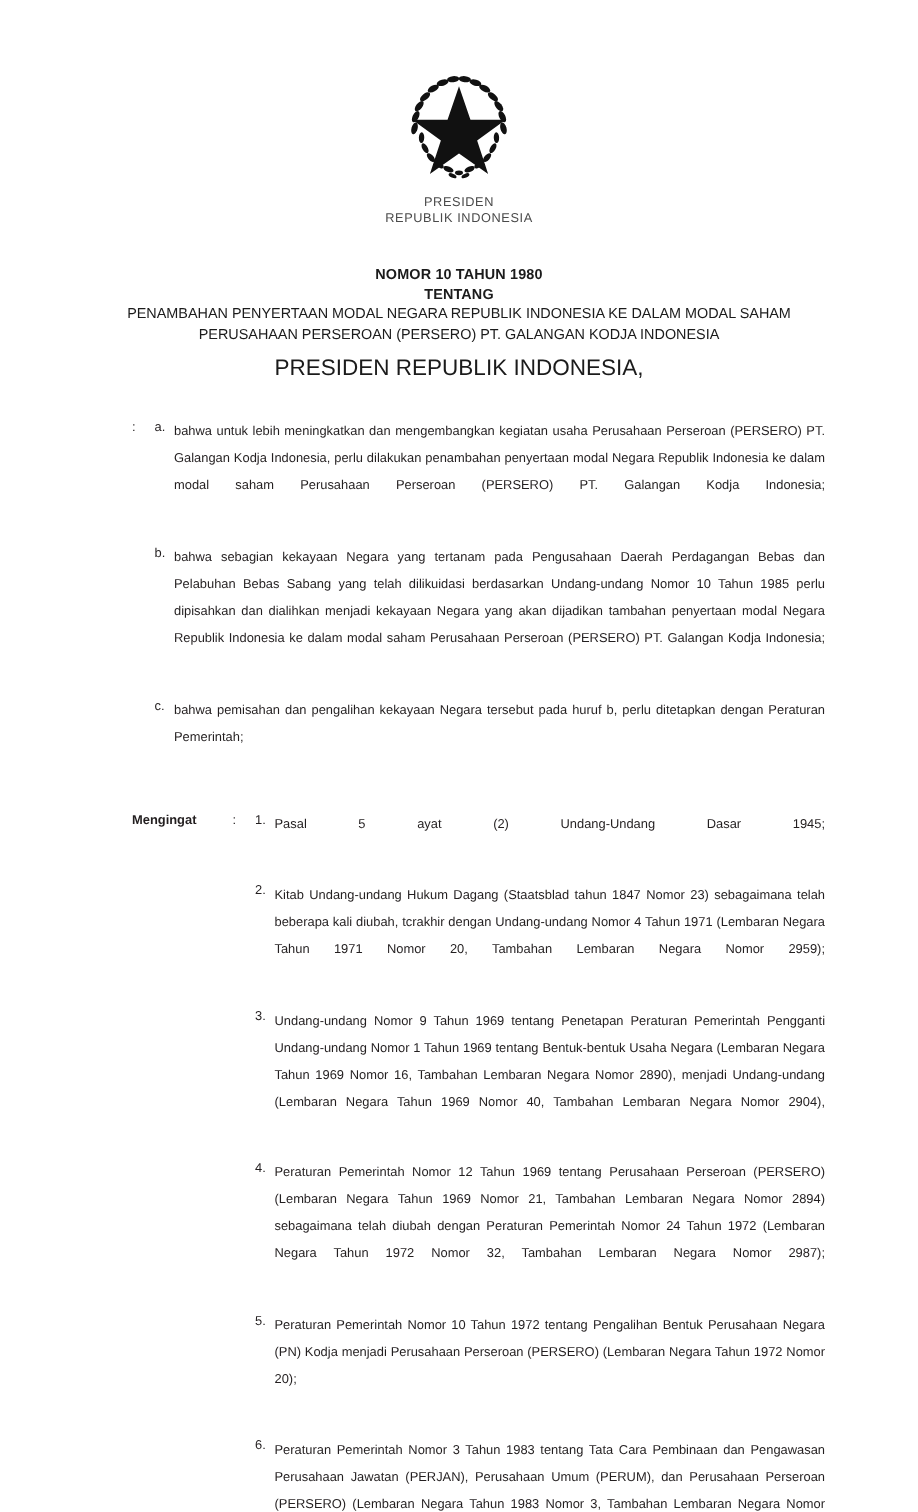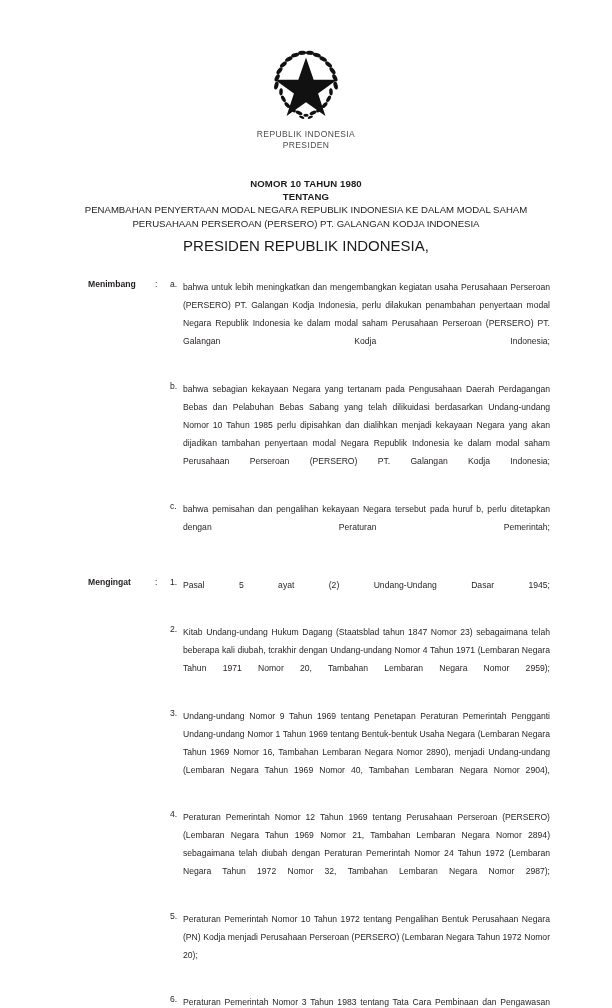--- a/index.html
+++ b/index.html
@@ -171,34 +171,33 @@
 
           <ellipse cx="50" cy="90" rx="3.4" ry="2"></ellipse>
           <ellipse cx="44.5" cy="92.5" rx="3.6" ry="1.7" transform="rotate(24 44.5 92.5)"></ellipse>
           <ellipse cx="55.5" cy="92.5" rx="3.6" ry="1.7" transform="rotate(-24 55.5 92.5)"></ellipse>
         </g>
 
         <polygon points="50,16 59.8,44.6 89.9,44.6 65.5,62.3 74.9,91 50,73.4 25.1,91 34.5,62.3 10.1,44.6 40.2,44.6"></polygon>
       </g>
     </svg>
     <div class="emblem-caption">
+      <div>PRESIDEN</div>
       <div>REPUBLIK INDONESIA</div>
-      <div>PRESIDEN</div>
     </div>
   </div>
 
   <div class="title-block">
     <div class="title-line">NOMOR 10 TAHUN 1980</div>
     <div class="title-line">TENTANG</div>
     <div class="title-subject">PENAMBAHAN PENYERTAAN MODAL NEGARA REPUBLIK INDONESIA KE DALAM MODAL SAHAM PERUSAHAAN PERSEROAN (PERSERO) PT. GALANGAN KODJA INDONESIA</div>
     <div class="authority">PRESIDEN REPUBLIK INDONESIA,</div>
   </div>
 
   <div class="section" id="menimbang-section">
-    <div class="sec-label">Menimbang</div>
     <div class="sec-colon">:</div>
     <div class="sec-body">
 
       <div class="clause">
         <div class="clause-marker">a.</div>
         <div class="clause-text">bahwa untuk lebih meningkatkan dan mengembangkan kegiatan usaha Perusahaan Perseroan (PERSERO) PT. Galangan Kodja Indonesia, perlu dilakukan penambahan penyertaan modal Negara Republik Indonesia ke dalam modal saham Perusahaan Perseroan (PERSERO) PT. Galangan Kodja Indonesia;</div>
       </div>
 
       <div class="clause">
         <div class="clause-marker">b.</div>

